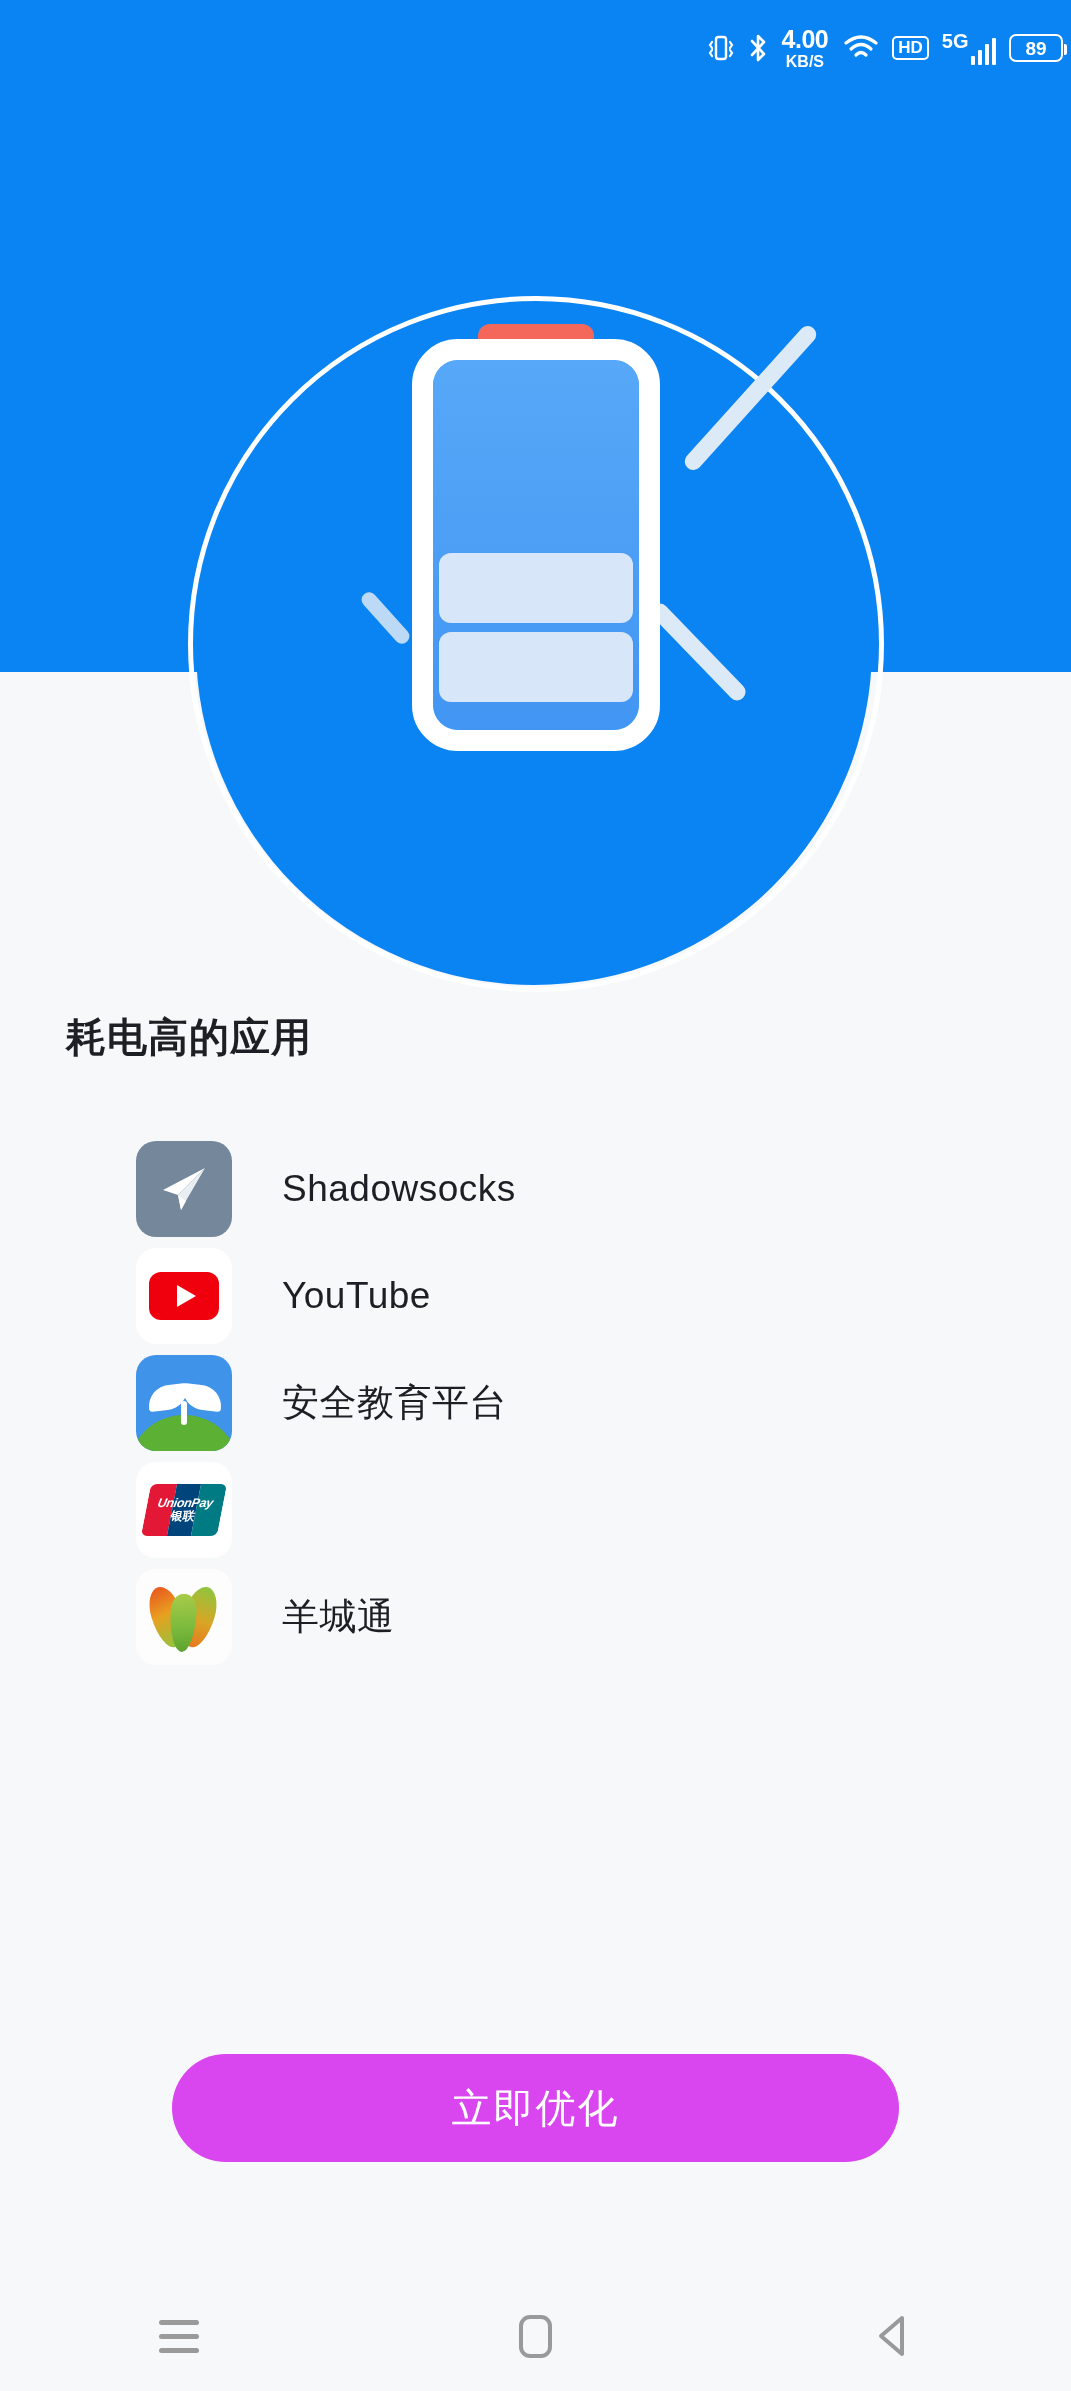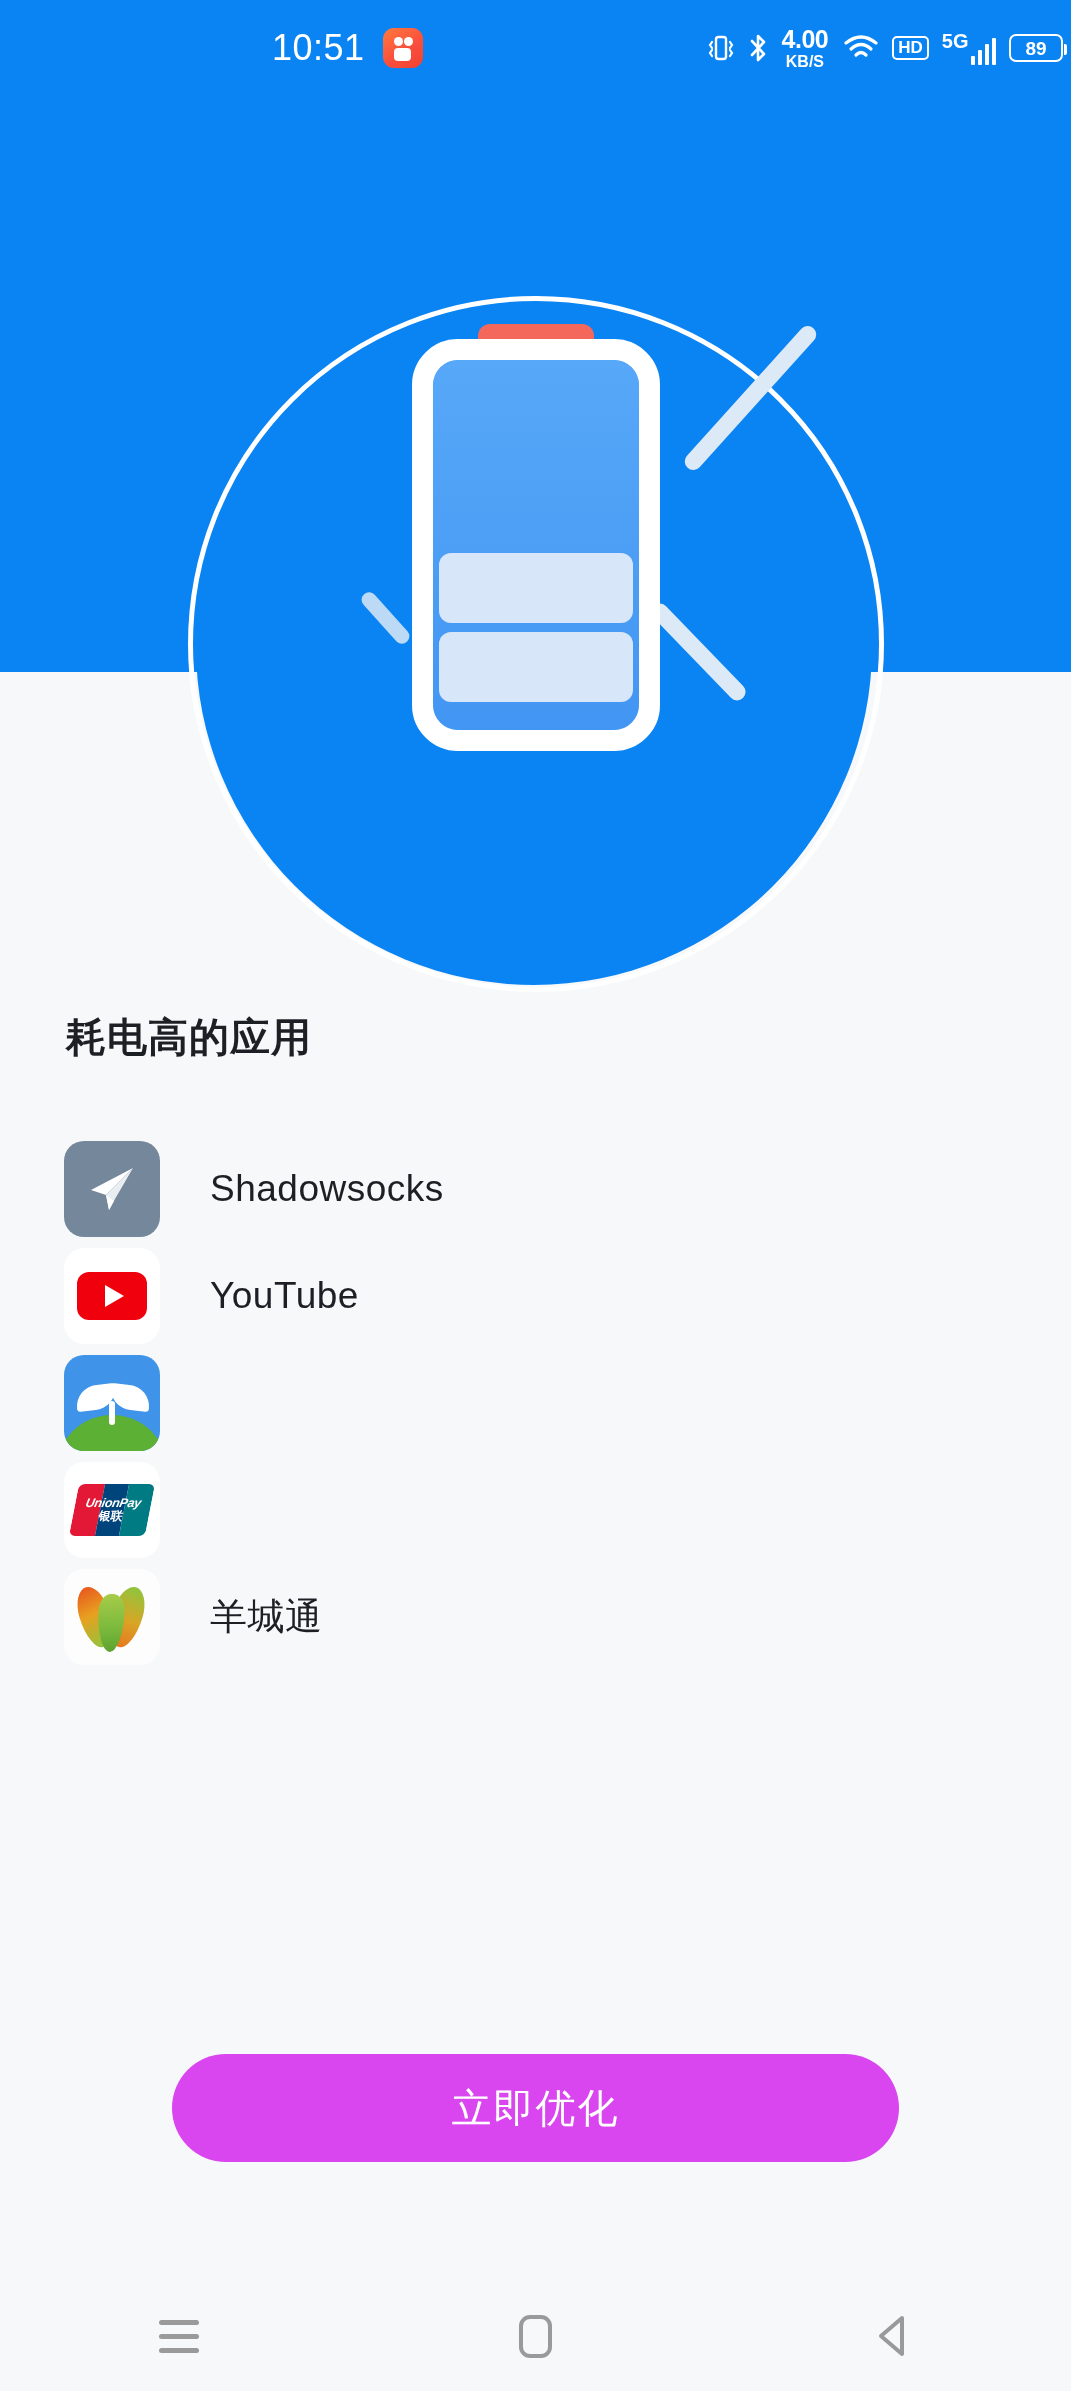--- a/index.html
+++ b/index.html
@@ -181,21 +181,22 @@
   
   .app-list {
     position:absolute; left:0; top:1135px;
     width:1071px;
     z-index:25;
   }
   .app-row {
     position:relative;
     height:107px;
     display:flex; align-items:center;
-    padding-left:64px;
+    padding-left:92px;
+    margin-left:44px;
   }
   .app-icon {
     width:96px; height:96px;
     border-radius:20px;
     flex:0 0 96px;
     position:relative;
     overflow:hidden;
     display:flex; align-items:center; justify-content:center;
   }
   .app-name {
@@ -341,28 +342,20 @@
   }
 </style>
 </head>
 <body>
 
 <div id="screen">
 
   <div class="header-bg"></div>
 
   <div class="status-bar">
-    <div class="sb-left">
-      <div class="sb-time">10:51</div>
-      <div class="sb-appicon">
-        <span class="g1"></span>
-          <span class="g2"></span>
-          <span class="g3"></span>
-      </div>
-    </div>
 
     <div class="sb-right">
       <span class="sb-ic">
         <svg width="26" height="30" viewBox="0 0 26 30">
           <rect x="8" y="4" width="10" height="22" rx="2.5" fill="none" stroke="#fff" stroke-width="2.4"></rect>
           <path d="M4 9 L2 12 L4 15 M4 17 L2 20 L4 23" fill="none" stroke="#fff" stroke-width="2.2" stroke-linecap="round"></path>
           <path d="M22 9 L24 12 L22 15 M22 17 L24 20 L22 23" fill="none" stroke="#fff" stroke-width="2.2" stroke-linecap="round"></path>
         </svg>
       </span>
       <span class="sb-ic">
@@ -438,20 +431,21 @@
       <div class="app-name">YouTube</div>
     </div>
 
     <div class="app-row">
       <div class="app-icon ic-edu">
         <div class="edu-hill"></div>
         <div class="edu-leafL"></div>
         <div class="edu-leafR"></div>
         <div class="edu-stem"></div>
       </div>
+      <div class="app-name">安全教育平台</div>
     </div>
 
 
     <div class="app-row">
       <div class="app-icon ic-up">
         <div class="up-card">
           <i class="up-r"></i>
             <i class="up-b"></i>
             <i class="up-g"></i>
           <div class="up-txt">

